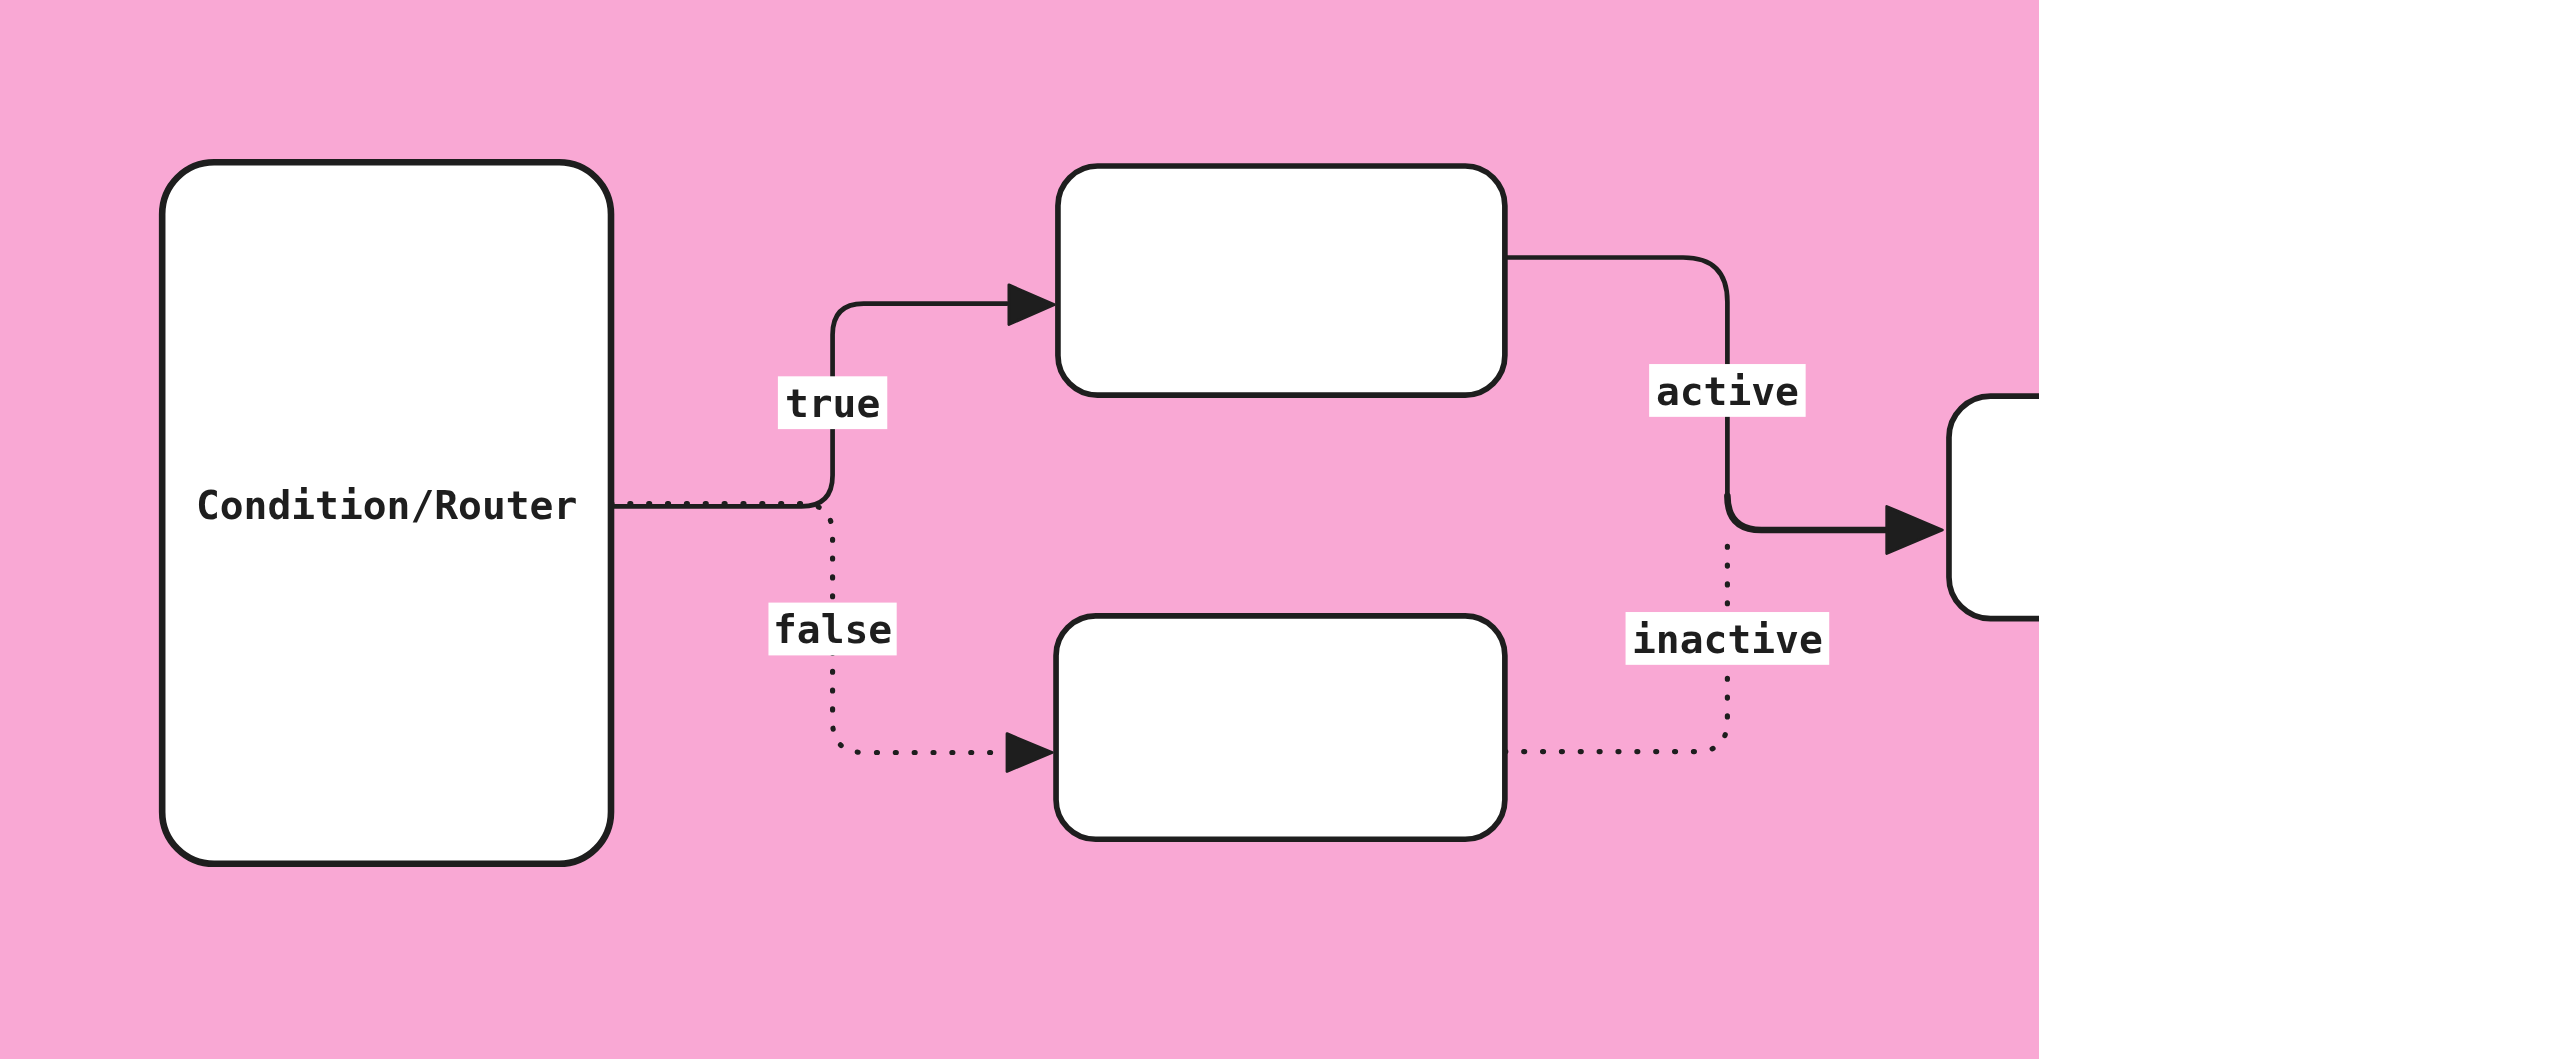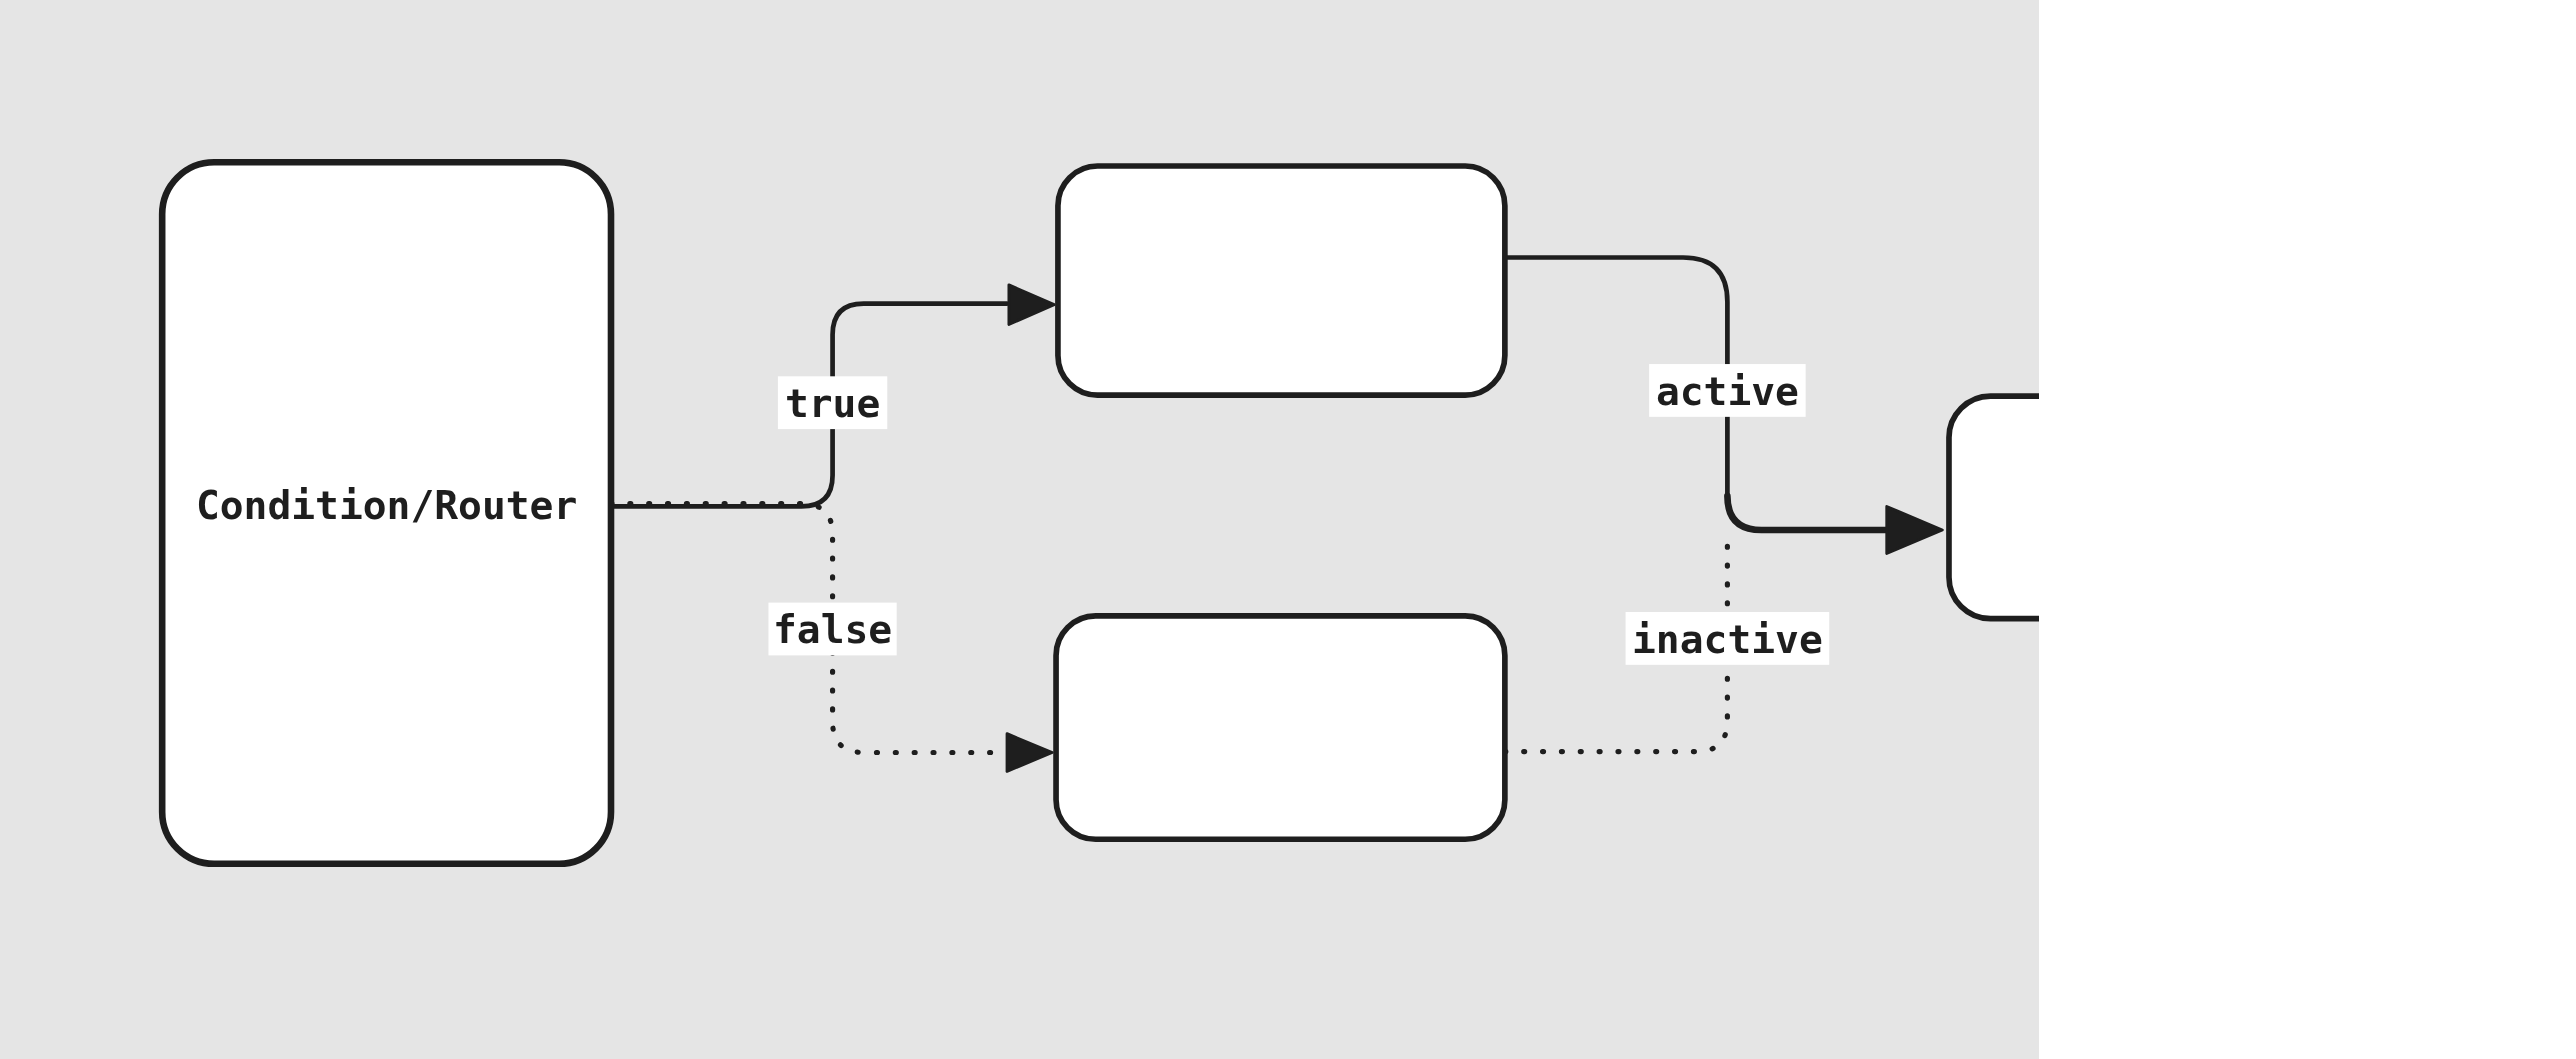--- a/index.html
+++ b/index.html
@@ -4,21 +4,21 @@
 <style>
   html, body {
     margin: 0;
     padding: 0;
     background: #ffffff;
   }
   .canvas {
     position: relative;
     width: 2039px;
     height: 1060px;
-    background: #e5e5e5;
+    background: #f9a8d4;
     overflow: hidden;
   }
   svg {
     display: block;
   }
   .node-shape {
     fill: #ffffff;
     stroke: #1e1e1e;
     stroke-linejoin: round;
   }

